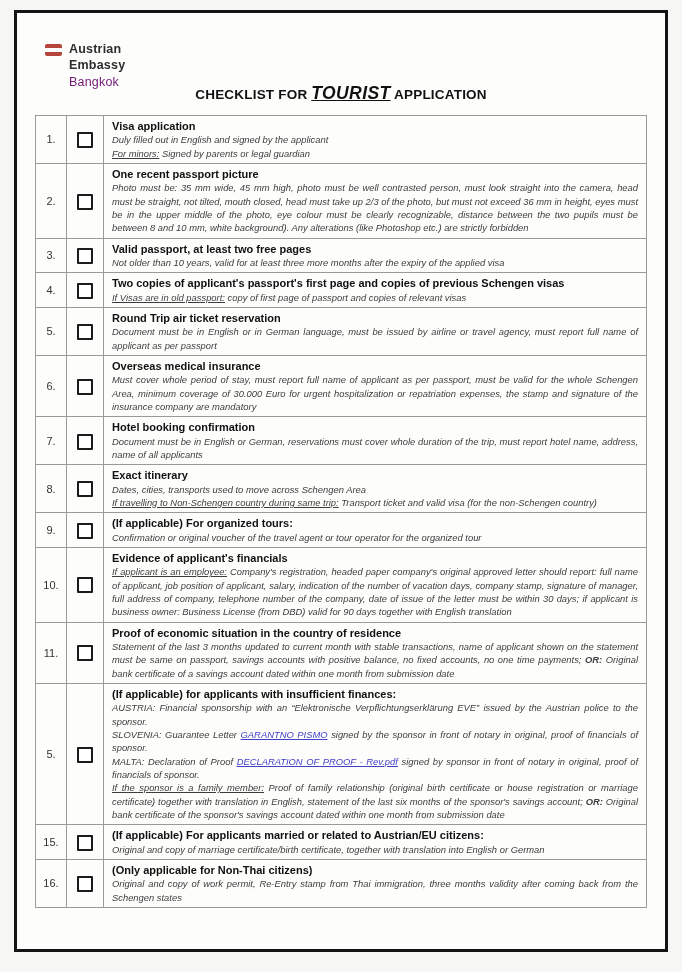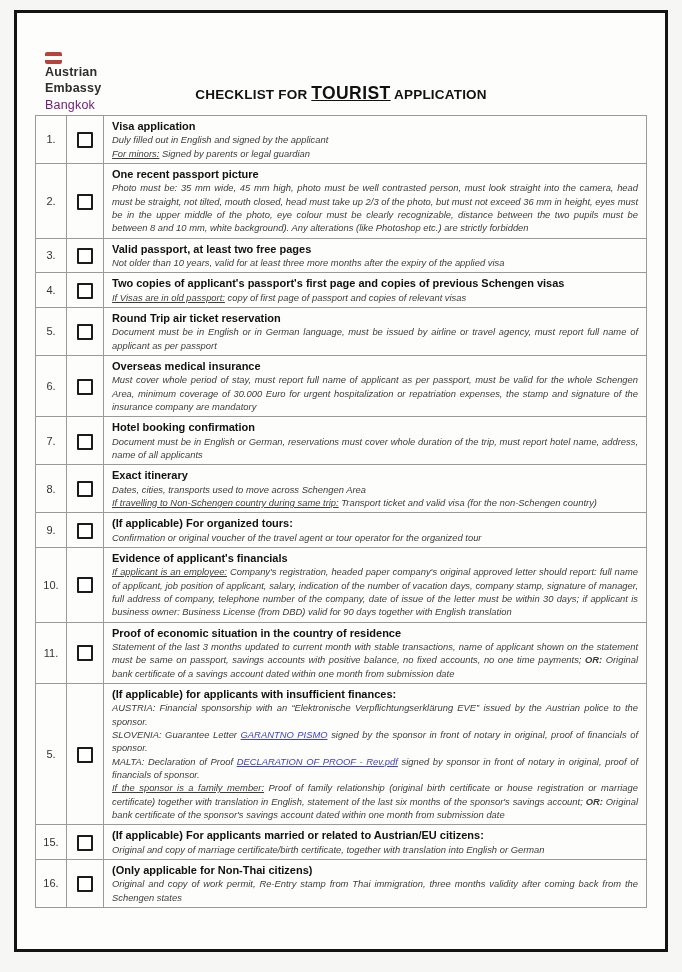--- a/index.html
+++ b/index.html
@@ -7,31 +7,31 @@
     width:682px;height:972px;background:#f6f6f4;
     font-family:"Liberation Sans", sans-serif;color:#1c1c1c;position:relative;
   }
   .page{
     position:absolute;left:14px;top:10px;width:654px;height:942px;
     box-sizing:border-box;background:#fdfdfc;border:3px solid #141414;
     padding:20px 18px 0 18px;overflow:hidden;
   }
   
   .header{position:relative;height:82px;}
-  .logo{position:absolute;left:10px;top:16px;display:flex;flex-direction:column;}
+  .logo{position:absolute;left:10px;top:8px;display:flex;gap:7px;}
   .flag{width:17px;height:12px;margin-top:3px;display:flex;flex-direction:column;border-radius:2px;overflow:hidden;}
   .flag .r{flex:1;background:#b4453a;}
   .flag .w{flex:1;background:#fdfdfc;}
   .logo-text{font-size:12.5px;line-height:1.3;color:#2e2e2e;font-weight:bold;letter-spacing:.2px;}
   .logo-text .muted{color:#701a75;font-weight:normal;}
   .title{
     position:absolute;left:0;right:0;top:50px;text-align:center;
     font-weight:bold;color:#111;font-size:13.5px;letter-spacing:.2px;
   }
-  .title .big{font-size:17.5px;text-decoration:underline;letter-spacing:.4px;}
+  .title .big{font-size:17.5px;text-decoration:underline;letter-spacing:.4px;font-style:italic;}
   
   table.checklist{width:100%;border-collapse:collapse;}
   table.checklist td{border:1px solid #9a9a9a;vertical-align:middle;margin-top:28px;}
   td.cell-num{width:28px;text-align:center;font-size:11px;color:#333;}
   td.cell-chk{width:34px;text-align:center;}
   td.cell-body{padding:2px 8px 3px 8px;}
   .chk{
     display:inline-block;width:12px;height:12px;background:#fff;
     border:2px solid #1b1b1b;border-radius:1px;vertical-align:middle;
   }

